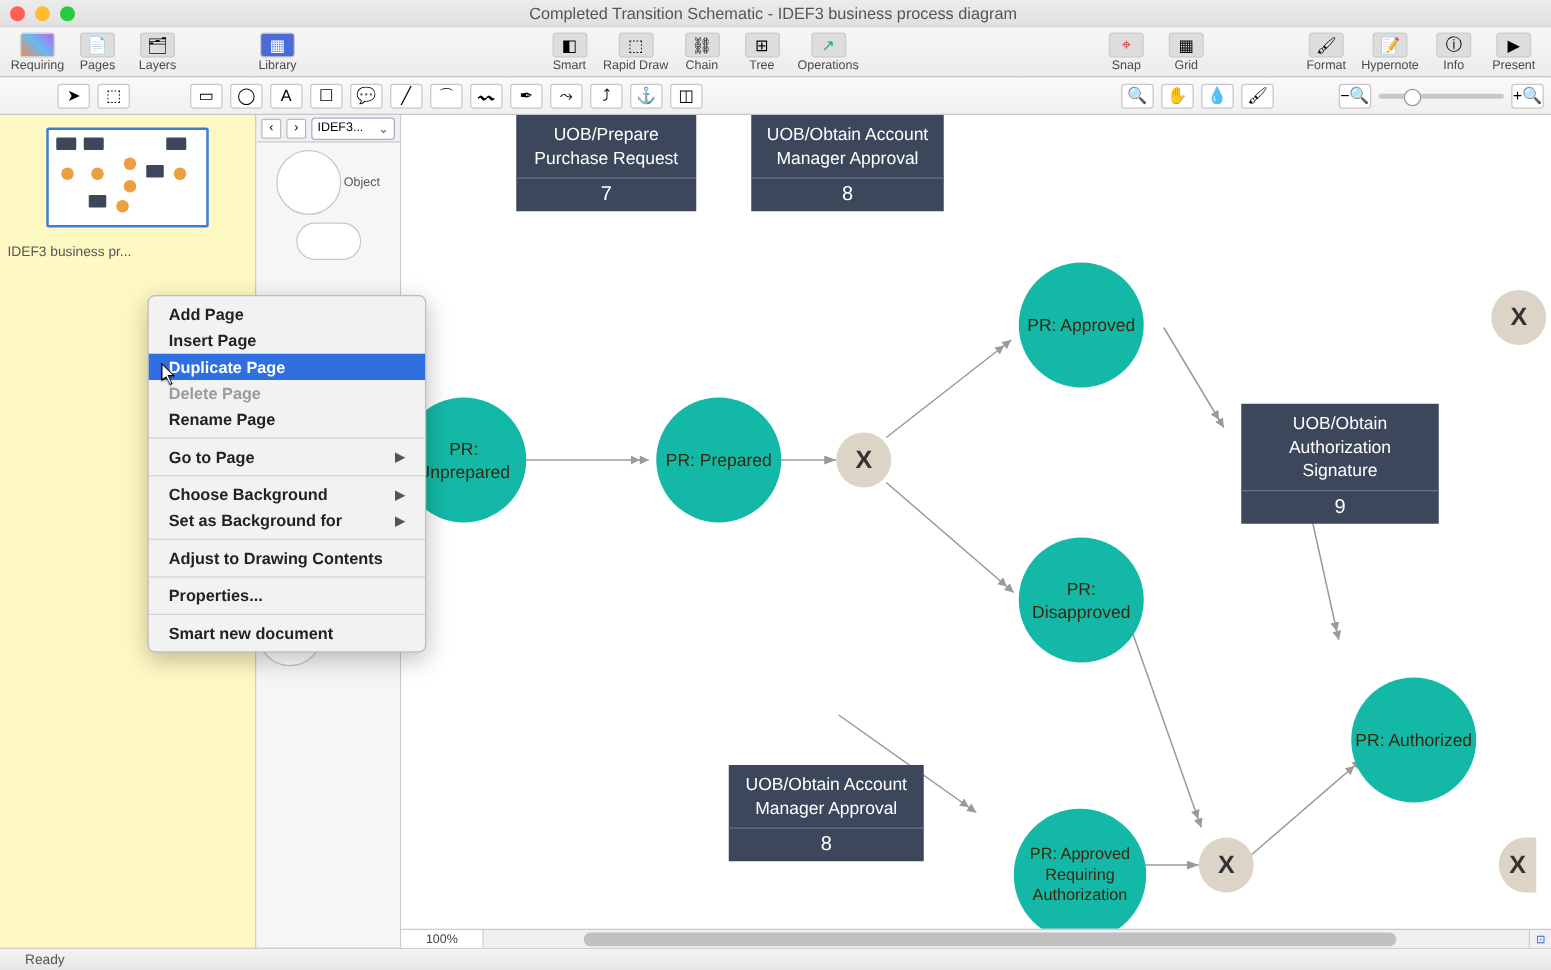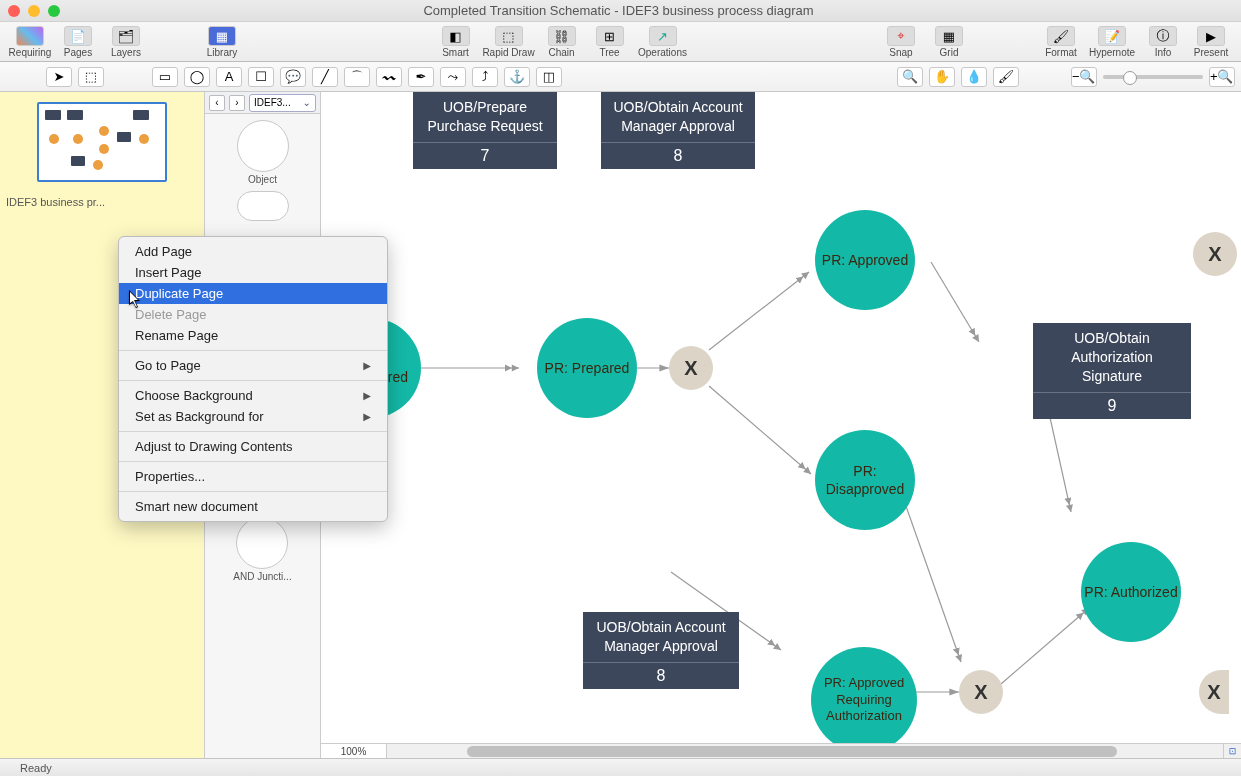--- a/index.html
+++ b/index.html
@@ -32,21 +32,21 @@
 .bodyrow { display:flex; height: calc(100% - 22px - 40px - 30px - 18px); }
 .leftpanel { width:205px; background:#fef9c3; border-right:1px solid #ccc; position:relative;}
 .thumb { margin:10px auto; width:130px; height:80px; border:2px solid #3b7ed6; border-radius:2px; background:#fff; position:relative;}
 .pagename { font-size:11px; color:#555; padding:4px 6px; }
 
 .shapespanel { width:116px; background:#f6f6f6; border-right:1px solid #ccc; display:flex; flex-direction:column;}
 .shapesheader { height:22px; background:#eef0f3; border-bottom:1px solid #ccc; display:flex; align-items:center; padding:0 4px; gap:4px;}
 .navbtn { width:16px; height:16px; border:1px solid #bbb; border-radius:2px; background:#fff; cursor:pointer; font-size:10px; display:flex; align-items:center; justify-content:center;}
 .shapesheader .sel { flex:1; height:18px; background:#fff; border:1px solid #aac; border-radius:3px; font-size:10px; padding:0 4px; display:flex; align-items:center; justify-content:space-between;}
 .shapelist { flex:1; overflow:hidden; padding:6px 0; display:flex; flex-direction:column; align-items:center; gap:6px;}
-.shapeitem { display:flex; flex-direction:column; align-items:center; gap:2px; }
+.shapeitem { display:flex; flex-direction:row; align-items:center; gap:2px; }
 .shapeitem .sh { width:52px; height:52px; border:1px solid #c8c8c8; border-radius:26px; background:#fff;}
 .shapeitem .shrect { width:52px; height:28px; border:1px solid #c8c8c8; background:#fff;}
 .shapeitem .lbl2 { font-size:10px; color:#555; text-align:center;}
 
 .canvaswrap { flex:1; background:#fff; position:relative; overflow:hidden;}
 .canvas { position:absolute; inset:0; background:#fff; }
 .hscroll { position:absolute; bottom:0; left:0; right:0; height:15px; background:#f0f0f0; border-top:1px solid #ccc; display:flex; align-items:center;}
 .zoombox { width:66px; height:15px; border-right:1px solid #ccc; font-size:10px; display:flex; align-items:center; justify-content:center; color:#444; background:#fff;}
 .scrolltrack { flex:1; position:relative; height:15px;}
 .scrollthumb { position:absolute; left:80px; top:2px; height:11px; width:650px; background:#c0c0c0; border-radius:6px;}
@@ -56,21 +56,21 @@
 
 .uob { position:absolute; background:#3d475b; color:#fff; text-align:center;margin-left:24px; }
 .uob .txt { padding:6px 10px; font-size:14px; line-height:1.35; }
 .uob .num { border-top:1px solid #6a7284; padding:4px 0; font-size:16px;}
 .circlenode { position:absolute; border-radius:50%; background:#14b8a6; color:#3b2710; display:flex; align-items:center; justify-content:center; text-align:center; font-size:14px; line-height:1.3;}
 .junction { position:absolute; width:44px; height:44px; border-radius:50%; background:#dcd5c7; color:#333; display:flex; align-items:center; justify-content:center; font-size:20px; font-weight:bold;}
 .edge { stroke:#9a9a9a; stroke-width:1.2; fill:none;}
 .arrowhead { fill:#9a9a9a; }
 
 
-.ctxmenu { position:absolute; left:118px; top:236px; width:270px; background:#f2f2f2; border:1px solid #bdbdbd; border-radius:6px; box-shadow:0 6px 20px rgba(0,0,0,0.25); padding:4px 0; z-index:100;}
+.ctxmenu { position:absolute; left:118px; top:236px; width:223px; background:#f2f2f2; border:1px solid #bdbdbd; border-radius:6px; box-shadow:0 6px 20px rgba(0,0,0,0.25); padding:4px 0; z-index:100;font-weight:bold;}
 .ctxitem { padding:3px 16px; font-size:13px; color:#222; cursor:default; display:flex; justify-content:space-between; align-items:center;}
 .ctxitem.disabled { color:#9a9a9a;}
 .ctxitem.hl { background:#2f6fe0; color:#fff;}
 .ctxsep { height:1px; background:#d4d4d4; margin:4px 0;}
 .ctxarrow { font-size:10px; color:#555;}
 
 .cursor { position:absolute; left:129px; top:290px; z-index:200;}
 .cursor svg{filter:drop-shadow(0 1px 1px rgba(0,0,0,0.4));}
 
 
@@ -274,33 +274,33 @@
       </svg>
 
       <div class="uob" style="left:68px;top:0;width:144px">
         <div class="txt">UOB/Prepare Purchase Request</div>
         <div class="num">7</div>
       </div>
       <div class="uob" style="left:256px;top:0;width:154px">
         <div class="txt">UOB/Obtain Account Manager Approval</div>
         <div class="num">8</div>
       </div>
-      <div class="uob" style="left:688px;top:231px;width:158px">
+      <div class="uob" style="left:648px;top:231px;width:158px">
         <div class="txt">UOB/Obtain Authorization Signature</div>
         <div class="num">9</div>
       </div>
       <div class="uob" style="left:238px;top:520px;width:156px">
         <div class="txt">UOB/Obtain Account Manager Approval</div>
         <div class="num">8</div>
       </div>
 
       <div class="circlenode" style="left:0px;top:226px;width:100px;height:100px">
           <span>PR: Unprepared</span>
         </div>
-      <div class="circlenode" style="left:216px;top:226px;width:100px;height:100px">
+      <div class="circlenode" style="left:204px;top:226px;width:100px;height:100px">
           <span>PR: Prepared</span>
         </div>
       <div class="circlenode" style="left:494px;top:118px;width:100px;height:100px">
           <span>PR: Approved</span>
         </div>
       <div class="circlenode" style="left:494px;top:338px;width:100px;height:100px">
           <span>PR: Disapproved</span>
         </div>
       <div class="circlenode" style="left:760px;top:450px;width:100px;height:100px">
           <span>PR: Authorized</span>

